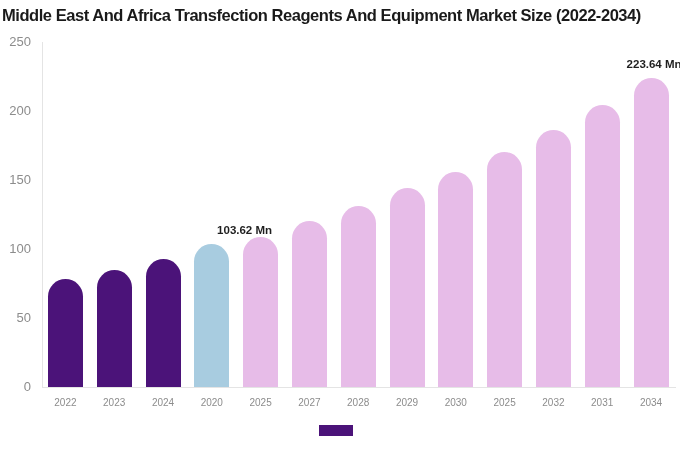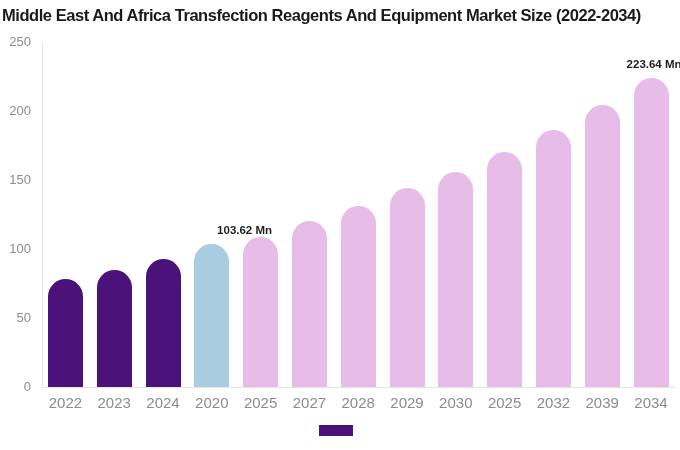--- a/index.html
+++ b/index.html
@@ -77,21 +77,21 @@
   .y-tick-wrap {
     position: absolute;
     left: 0;
     width: 36px;
     height: 12px;
   }
 
   .x-tick-label {
     position: absolute;
     top: 396px;
-    font-size: 15px;
+    font-size: 10px;
     color: #8c8c8c;
     text-align: center;
     line-height: 13px;
     font-family: "Liberation Sans", sans-serif;
   }
 
   
   .bar {
     position: absolute;
     bottom: 63px; 
@@ -191,21 +191,21 @@
         <div class="x-tick-label" style="left: 88.7px; width: 51px;">2023</div>
         <div class="x-tick-label" style="left: 137.5px; width: 51px;">2024</div>
         <div class="x-tick-label" style="left: 186.3px; width: 51px;">2020</div>
         <div class="x-tick-label" style="left: 235.1px; width: 51px;">2025</div>
         <div class="x-tick-label" style="left: 283.9px; width: 51px;">2027</div>
         <div class="x-tick-label" style="left: 332.7px; width: 51px;">2028</div>
         <div class="x-tick-label" style="left: 381.5px; width: 51px;">2029</div>
         <div class="x-tick-label" style="left: 430.3px; width: 51px;">2030</div>
         <div class="x-tick-label" style="left: 479.1px; width: 51px;">2025</div>
         <div class="x-tick-label" style="left: 527.9px; width: 51px;">2032</div>
-        <div class="x-tick-label" style="left: 576.7px; width: 51px;">2039</div>
+        <div class="x-tick-label" style="left: 576.7px; width: 51px;">2031</div>
         <div class="x-tick-label" style="left: 625.5px; width: 51px;">2034</div>
       </div>
   </div>
 
   <div class="legend">
     <div id="legend-items" style="display:flex;">
         <div class="legend-item">
           <span class="legend-swatch" style="background: rgb(75, 19, 121);"></span>
         </div>
       </div>

